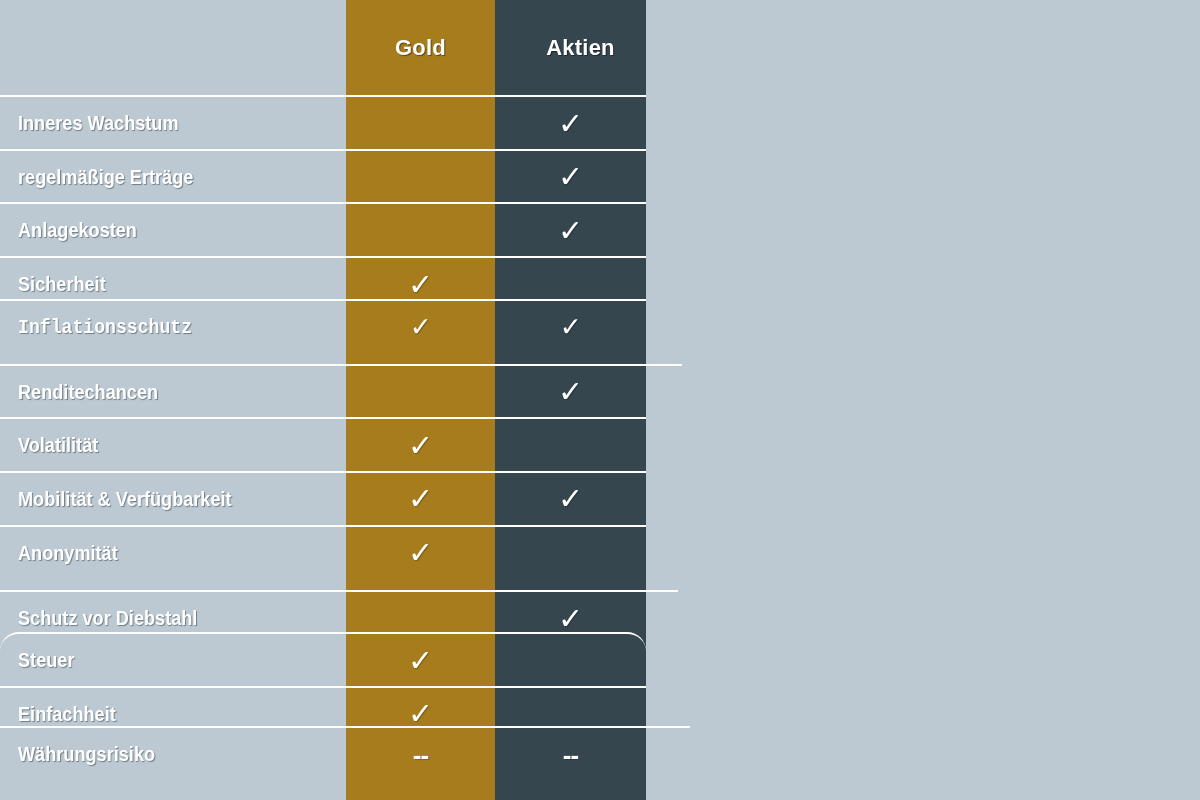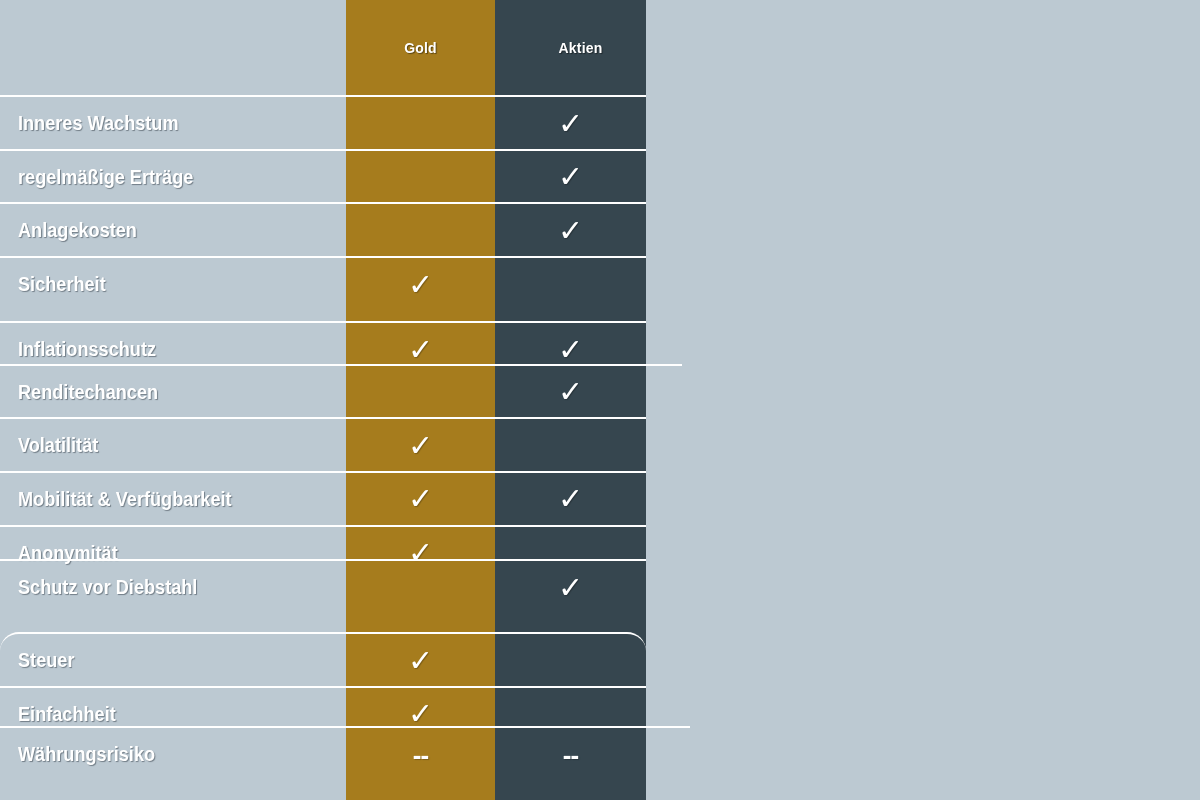--- a/index.html
+++ b/index.html
@@ -25,21 +25,21 @@
     background:#36464f;
   }
   .rows{position:absolute;left:0;top:0;width:646px;height:629px;}
 
   .thead{
     position:absolute;left:0;top:0;width:646px;height:95px;
   }
   .thead .hcell{
     position:absolute;top:0;height:95px;
     display:flex;align-items:center;justify-content:center;
-    color:#ffffff;font-size:14px;font-weight:bold;
+    color:#ffffff;font-size:22px;font-weight:bold;
     letter-spacing:.2px;
     text-shadow:1px 1px 1px rgba(0,0,0,.45);
     font-stretch:condensed;
   }
   .thead .h-gold{left:346px;width:149px;}
   .thead .h-aktien{left:495px;width:171px;}
 
   .row{
     position:absolute;left:0;width:646px;height:53px;
     border-top:2px solid #ffffff;
@@ -93,21 +93,21 @@
         <div class="row" style="top: 202.4px; text-decoration: underline;">
           <div class="label">Anlagekosten</div>
           <div class="mark m-gold"></div>
           <div class="mark m-aktien">✓</div>
         </div>
         <div class="row" style="top: 256.1px;">
           <div class="label">Sicherheit</div>
           <div class="mark m-gold">✓</div>
           <div class="mark m-aktien"></div>
         </div>
-        <div class="row" style="top: 321px;">
+        <div class="row" style="top: 299px; font-family: Liberation Mono, monospace;">
           <div class="label">Inflationsschutz</div>
           <div class="mark m-gold">✓</div>
           <div class="mark m-aktien">✓</div>
         </div>
         <div class="row" style="top: 363.5px; padding-left: 36px;">
           <div class="label">Renditechancen</div>
           <div class="mark m-gold"></div>
           <div class="mark m-aktien">✓</div>
         </div>
         <div class="row" style="top: 417.2px;">
@@ -118,21 +118,21 @@
         <div class="row" style="top: 470.9px;">
           <div class="label">Mobilität &amp; Verfügbarkeit</div>
           <div class="mark m-gold">✓</div>
           <div class="mark m-aktien">✓</div>
         </div>
         <div class="row" style="top: 524.6px;">
           <div class="label">Anonymität</div>
           <div class="mark m-gold">✓</div>
           <div class="mark m-aktien"></div>
         </div>
-        <div class="row" style="top: 559px;">
+        <div class="row" style="top: 590px; padding-left: 32px;">
           <div class="label">Schutz vor Diebstahl</div>
           <div class="mark m-gold"></div>
           <div class="mark m-aktien">✓</div>
         </div>
         <div class="row" style="top: 632px; border-radius: 19px;">
           <div class="label">Steuer</div>
           <div class="mark m-gold">✓</div>
           <div class="mark m-aktien"></div>
         </div>
         <div class="row" style="top: 685.7px;">

